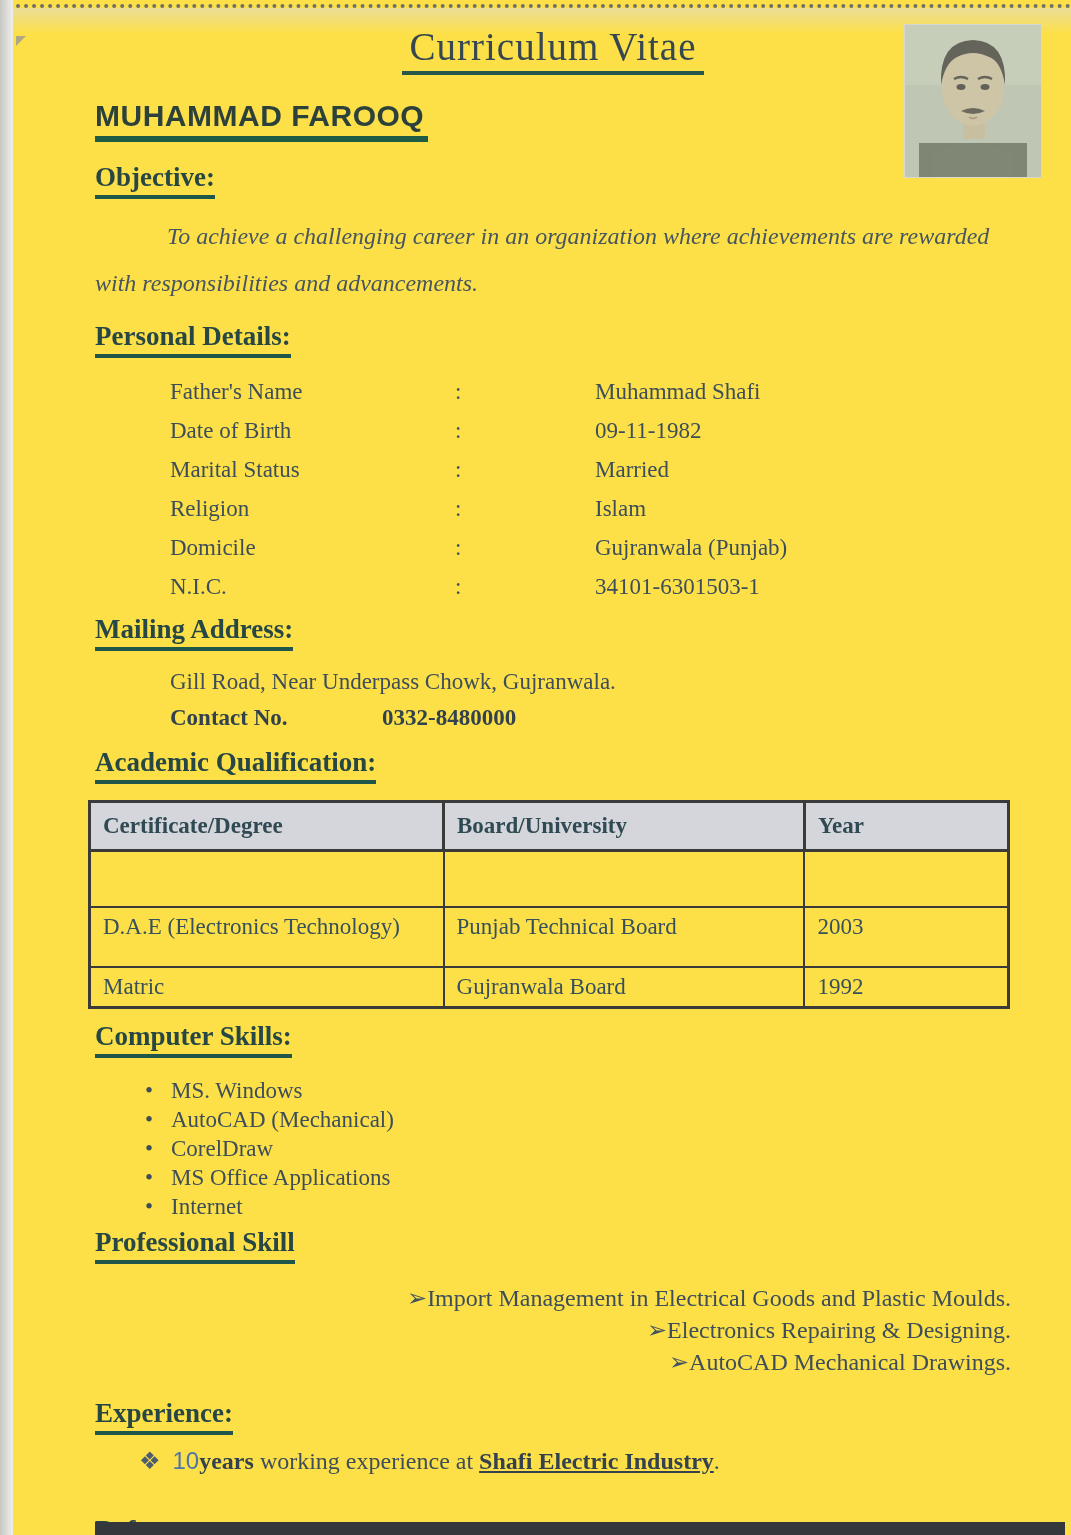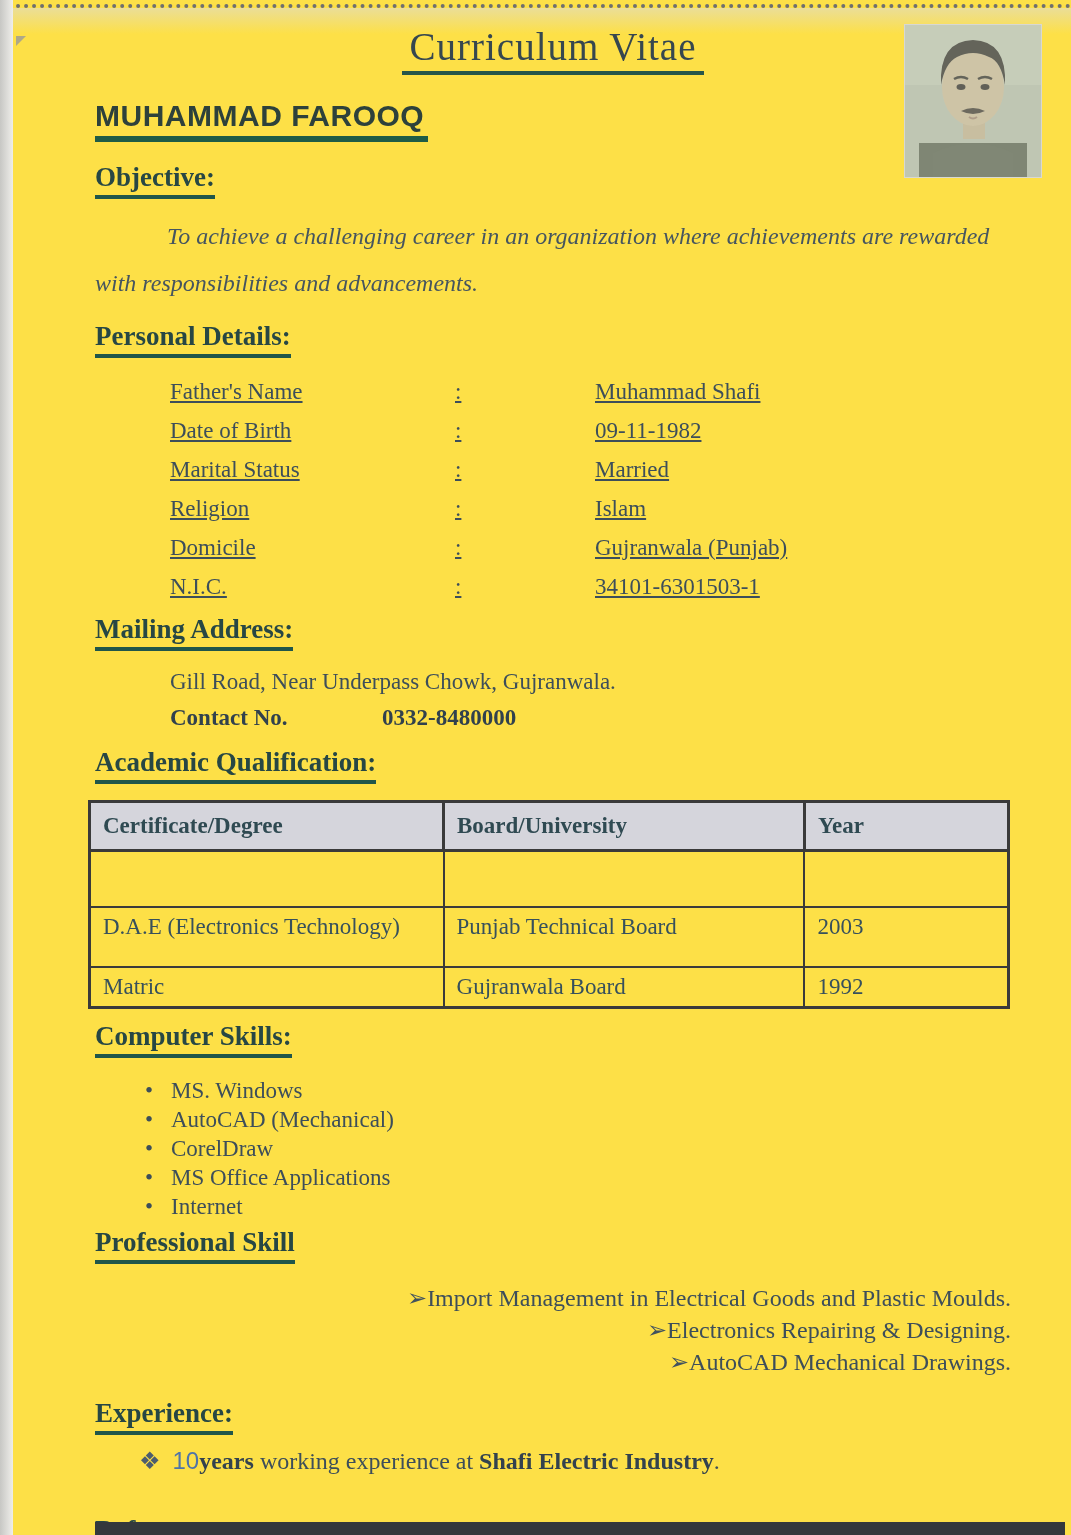--- a/index.html
+++ b/index.html
@@ -40,21 +40,21 @@
   .h-mailing { margin-top:8px; }
   .h-academic { margin-top:16px; }
   .h-computer { margin-top:12px; }
   .h-professional { margin-top:6px; }
   .h-experience { margin-top:20px; }
   .h-reference { margin-top:40px; }
 
   .objective-text { font-style:italic; font-size:24px; line-height:47px;
     color:#46555f; margin:14px 0 0; text-indent:72px; max-width:920px; }
 
-  .pd-rows { margin-top:14px;text-decoration:underline; }
+  .pd-rows { margin-top:14px; }
   .prow { display:flex; margin-left:75px; height:39px; align-items:center; font-size:23px; }
   .plabel { width:285px; }
   .pcolon { width:140px; }
 
   .addr { margin:18px 0 0 75px; font-size:23px; }
   .contact-row { display:flex; margin:10px 0 0 75px; font-size:23px;
     font-weight:bold; color:#31414d; }
   .contact-label { width:212px; }
 
   .aq-table { border-collapse:collapse; width:922px; margin:16px 0 0 -7px;
@@ -70,21 +70,21 @@
   ul.plain li { line-height:29px; }
   .blt { display:inline-block; width:26px; color:#3d4e5a; }
   ul.arrows { list-style:none; margin:18px 0 0 38px; padding:0; font-size:24px; }
   ul.arrows li { line-height:32px;text-align:right; }
   .arrow { display:inline-block; width:36px; color:#41525e; }
 
   .exp-line { margin:12px 0 0 44px; font-size:24px; }
   .exp-bullet { color:#4d5d6d; margin-right:12px; }
   .exp-num { color:#4f74a8; font-family:Liberation Sans, sans-serif; }
   .exp-years { font-weight:bold; color:#33424e; }
-  .company { font-weight:bold; color:#33424e; }
+  .company { font-weight:bold; color:#33424e;text-decoration:underline; }
 </style>
 </head>
 <body>
 
 <div class="page">
   <div class="top-dotted"></div>
   <div class="top-haze"></div>
   <div class="left-strip"></div>
   <div class="corner-mark"></div>
 

